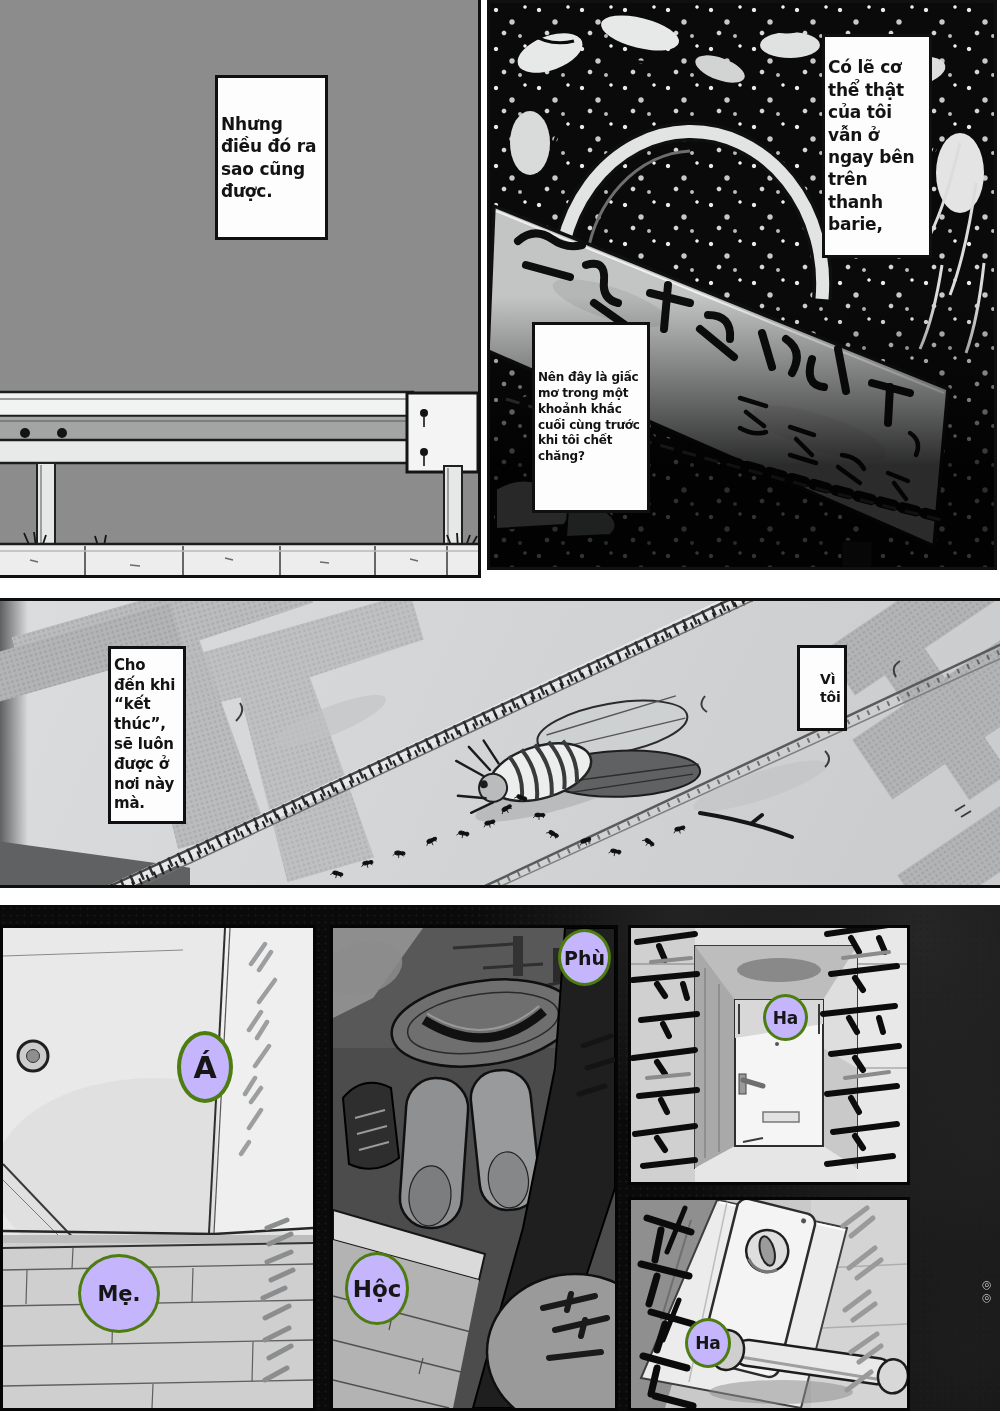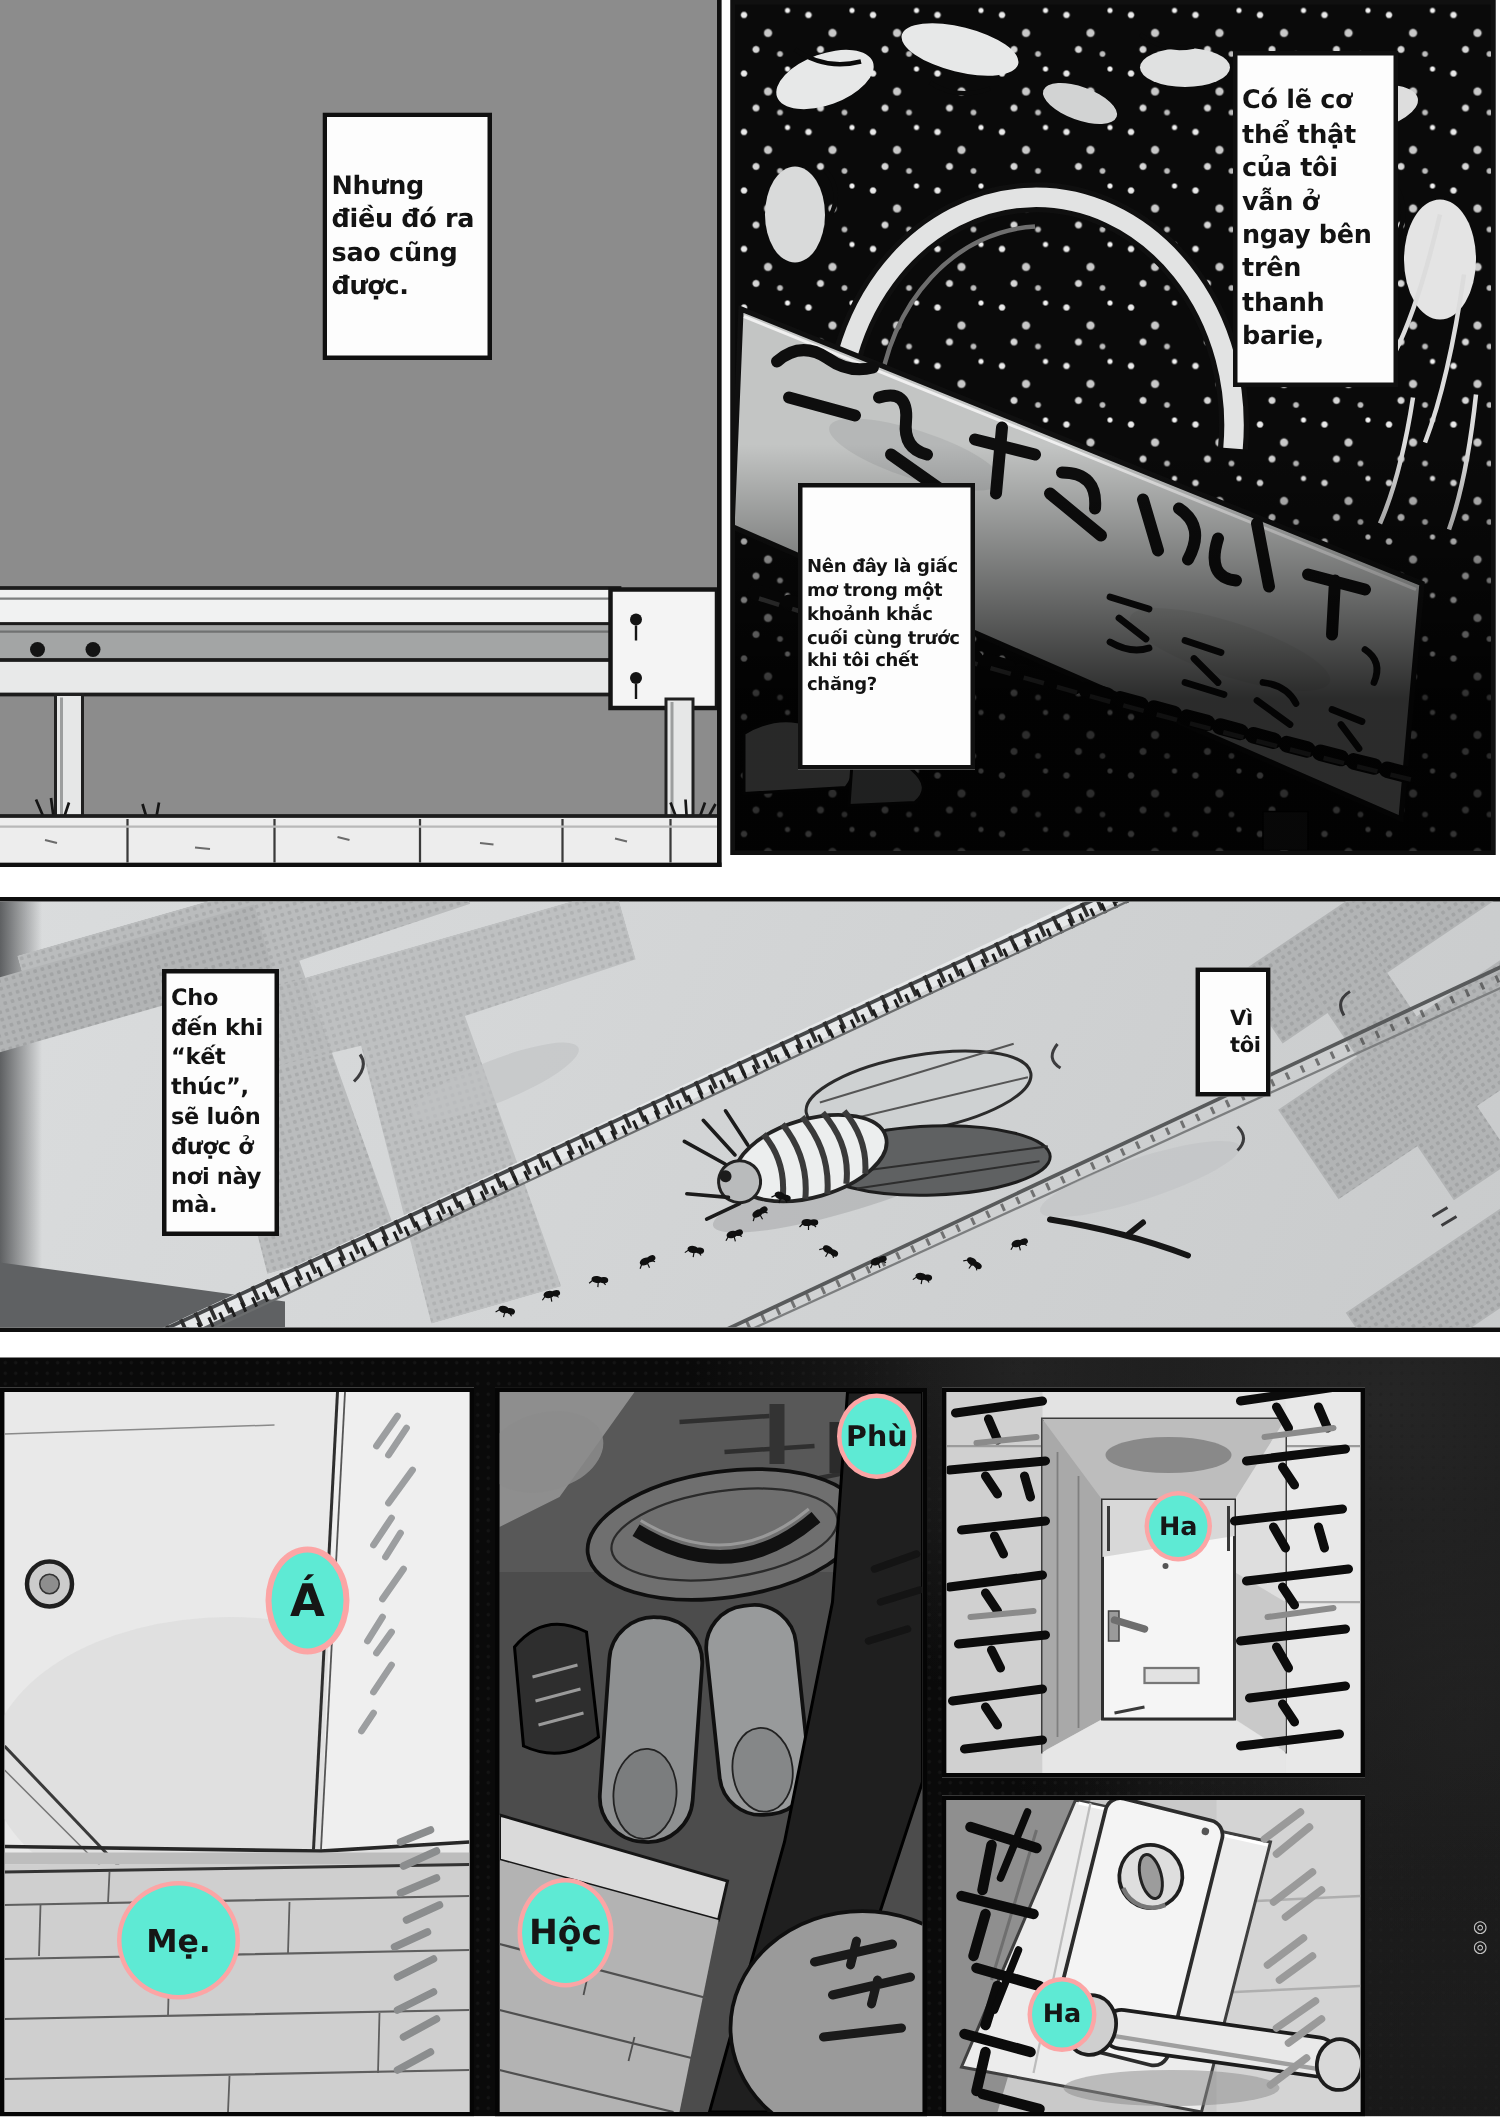--- a/index.html
+++ b/index.html
@@ -42,21 +42,21 @@
       background-image:radial-gradient(#1f1f1f 1px,transparent 1.4px);background-size:7px 7px;}
   .pa{left:0;top:20px;width:316px;height:486px;border:3px solid #050505;background:#e9e9e9;}
   .pb{left:330px;top:20px;width:288px;height:486px;border:3px solid #050505;background:#4c4c4c;}
   .pc{left:628px;top:20px;width:282px;height:260px;border:3px solid #050505;background:#e3e3e3;}
   .pd{left:628px;top:292px;width:282px;height:214px;border:3px solid #050505;background:#c9c9c9;}
   
   .caption-box{position:absolute;z-index:10;background:#fdfdfd;border:3px solid #101010;
       display:flex;align-items:center;justify-content:center;text-align:left;
       font-weight:bold;color:#131313;box-sizing:border-box;padding:6px 3px;
       line-height:1.32;letter-spacing:-0.2px;}
-  .bubble{position:absolute;z-index:10;background:#5eead4;border:3px solid #fca5a5;border-radius:50%;
+  .bubble{position:absolute;z-index:10;background:#c4b5fd;border:3px solid #4d7c0f;border-radius:50%;
       display:flex;align-items:center;justify-content:center;font-weight:bold;color:#161616;
       box-sizing:border-box;text-align:center;}
   .edge-marks{position:absolute;z-index:10;left:982px;top:1279px;display:flex;flex-direction:column;
       gap:2px;color:#c7c7c7;font-size:11px;line-height:1;}
   svg{display:block;}
 </style>
 </head>
 <body>
 
 <div class="page">

